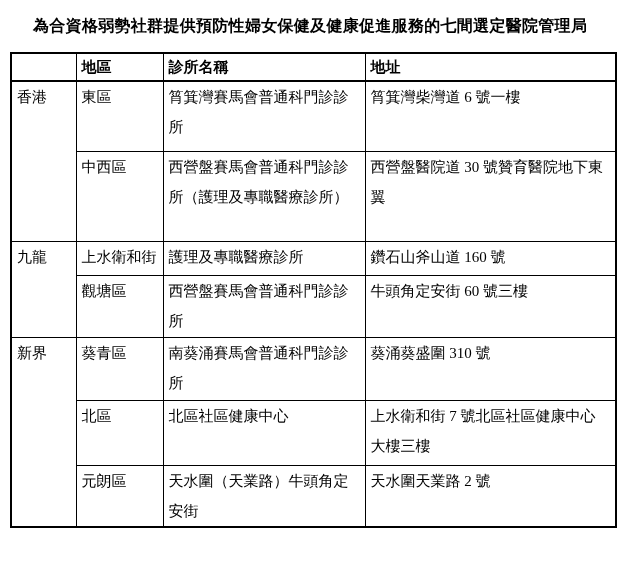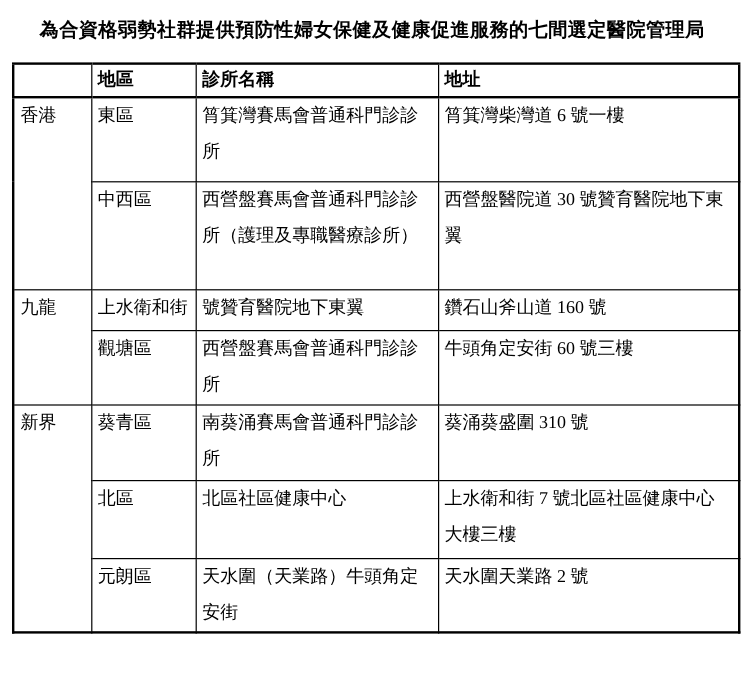--- a/index.html
+++ b/index.html
@@ -93,21 +93,21 @@
         <td>筲箕灣柴灣道 6 號一樓</td>
       </tr>
       <tr style="height:90px">
         <td>中西區</td>
         <td>西營盤賽馬會普通科門診診所（護理及專職醫療診所）</td>
         <td>西營盤醫院道 30 號贊育醫院地下東翼</td>
       </tr>
       <tr style="height:34px">
         <td rowspan="2">九龍</td>
         <td>上水衛和街</td>
-        <td>號贊育醫院地下東翼</td>
+        <td>護理及專職醫療診所</td>
         <td>鑽石山斧山道 160 號</td>
       </tr>
       <tr style="height:62px">
         <td>觀塘區</td>
         <td>西營盤賽馬會普通科門診診所</td>
         <td>牛頭角定安街 60 號三樓</td>
       </tr>
       <tr style="height:63px">
         <td rowspan="3">新界</td>
         <td>葵青區</td>

